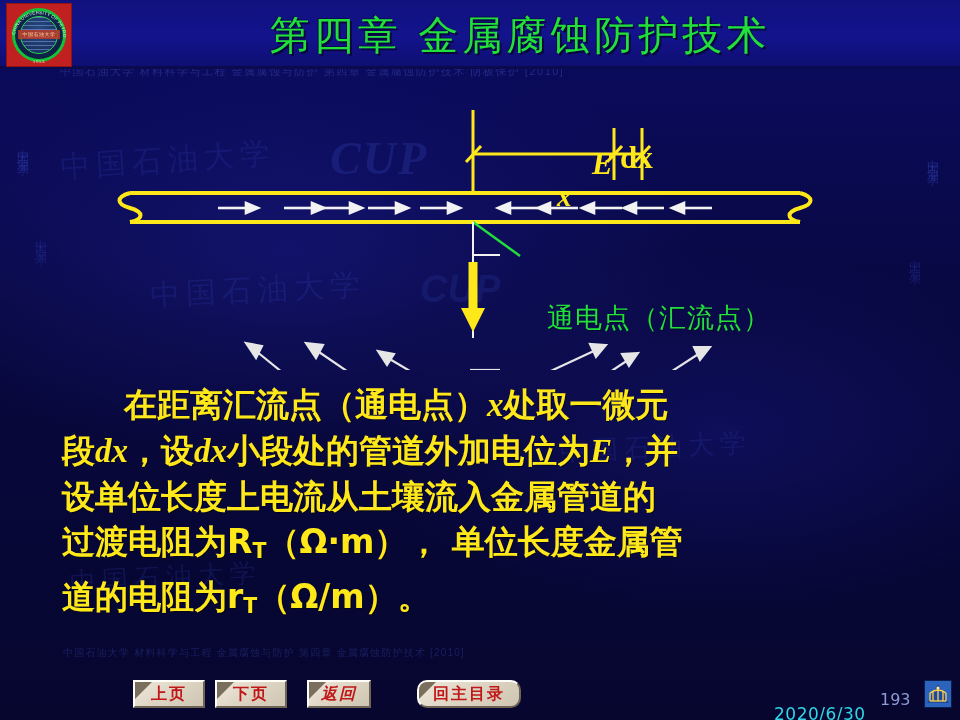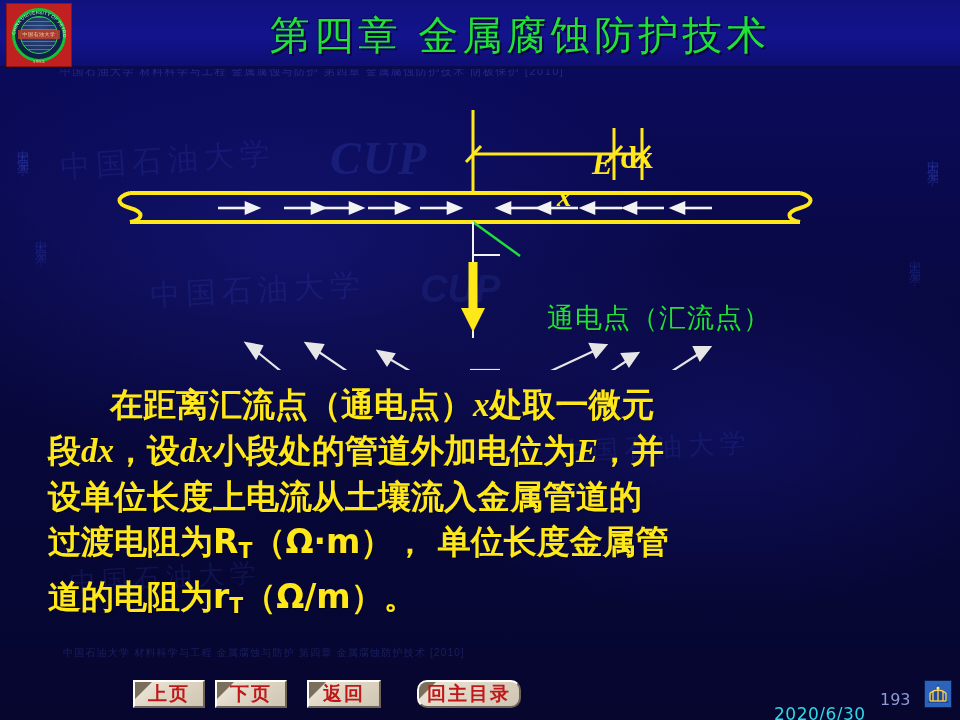--- a/index.html
+++ b/index.html
@@ -193,21 +193,21 @@
     letter-spacing: 1px;
     white-space: nowrap;
     z-index: 6;
     text-shadow: 1px 1px 0 rgba(0,0,0,.4);
     margin-left: 44px;
   }
 
   
   .body-text {
     position: absolute;
-    left: 48px; top: 382px;
+    left: 62px; top: 382px;
     width: 838px;
     z-index: 6;
     color: #ffe81a;
     font-family: "DejaVu Sans", "Liberation Sans", sans-serif;
     font-weight: bold;
     font-size: 33px;
     line-height: 45px;
     letter-spacing: 0px;
     text-shadow: 1px 1px 0 rgba(0,0,0,.45);
   }
@@ -241,26 +241,26 @@
   .navbtn .txt {
     position: absolute;
     left: 0; top: 0; right: 0; bottom: 0;
     display: flex;
     align-items: center;
     justify-content: center;
     box-sizing: border-box;
     color: #c01818;
     font-family: "DejaVu Sans", "Liberation Sans", sans-serif;
     font-weight: bold;
-    font-size: 19px;
+    font-size: 16px;
     letter-spacing: 2px;
   }
   .btn-prev { left: 133px; width: 72px; }
   .btn-next { left: 215px; width: 72px; }
-  .btn-back { left: 307px; width: 74px; }
+  .btn-back { left: 307px; width: 64px; font-style: italic; }
   .btn-menu { left: 417px; width: 104px; border-radius: 10px; }
 
   .foot-date {
     position: absolute;
     left: 774px; top: 704px;
     color: #2fd6e6;
     font-family: "DejaVu Sans", "Liberation Sans", sans-serif;
     font-size: 17px;
     letter-spacing: .5px;
   }

